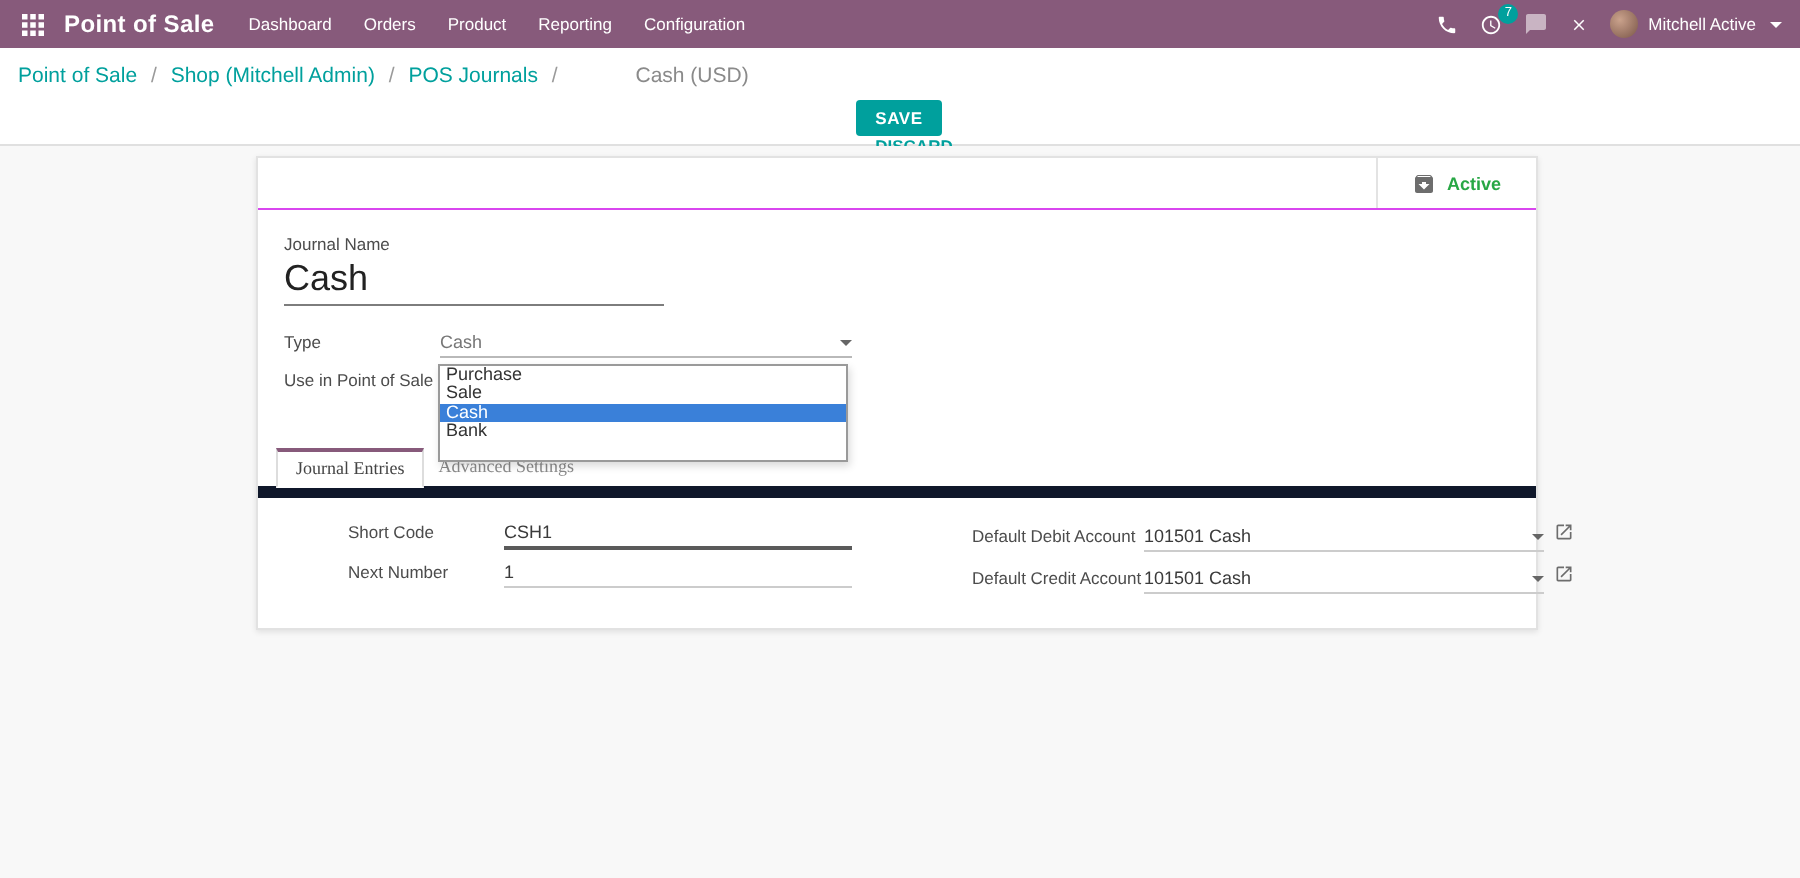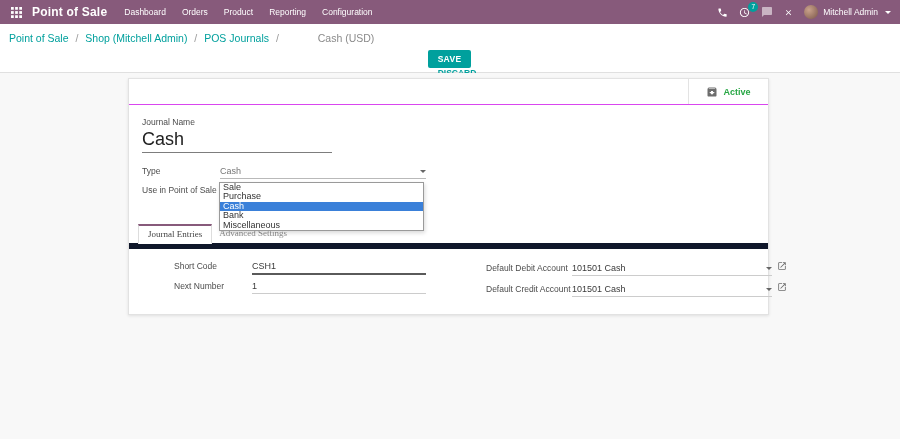--- a/index.html
+++ b/index.html
@@ -133,21 +133,21 @@
             <path d="M20 2H4c-1.1 0-2 .9-2 2v18l4-4h14c1.1 0 2-.9 2-2V4c0-1.1-.9-2-2-2z"></path>
           </svg>
       </span>
       <span class="tb-ico">
         <svg width="9" height="9" viewBox="0 0 24 24" fill="#fff">
             <path d="M19 6.41L17.59 5 12 10.59 6.41 5 5 6.41 10.59 12 5 17.59 6.41 19 12 13.41 17.59 19 19 17.59 13.41 12z"></path>
           </svg>
       </span>
       <span class="tb-ico" style="gap:5px;">
         <span class="avatar"></span>
-        <span class="uname">Mitchell Admin</span>
+        <span class="uname">Mitchell Active</span>
         <span class="caret-dn" style="margin-left:2px;"></span>
       </span>
     </div>
   </header>
 
   <div class="cp">
     <div class="bc">
       <span class="bc-link">Point of Sale</span>
       <span class="sep">/</span>
       <span class="bc-link">Shop (Mitchell Admin)</span>
@@ -245,22 +245,21 @@
                 <svg width="10" height="10" viewBox="0 0 24 24" fill="#6d6d6d">
                     <path d="M19 19H5V5h7V3H5c-1.11 0-2 .9-2 2v14c0 1.1.89 2 2 2h14c1.1 0 2-.9 2-2v-7h-2v7zM14 3v2h3.59l-9.83 9.83 1.41 1.41L19 6.41V10h2V3h-7z"></path>
                   </svg>
               </span>
             </div>
           </div>
         </div>
       </div>
 
       <div class="listbox">
+        <div class="option">Purchase</div>
         <div class="option">Sale</div>
-        <div class="option">Purchase</div>
         <div class="option selected">Cash</div>
         <div class="option">Bank</div>
-        <div class="option">Miscellaneous</div>
       </div>
 
     </div>
   </div>
 </div>
 
 </body></html>

